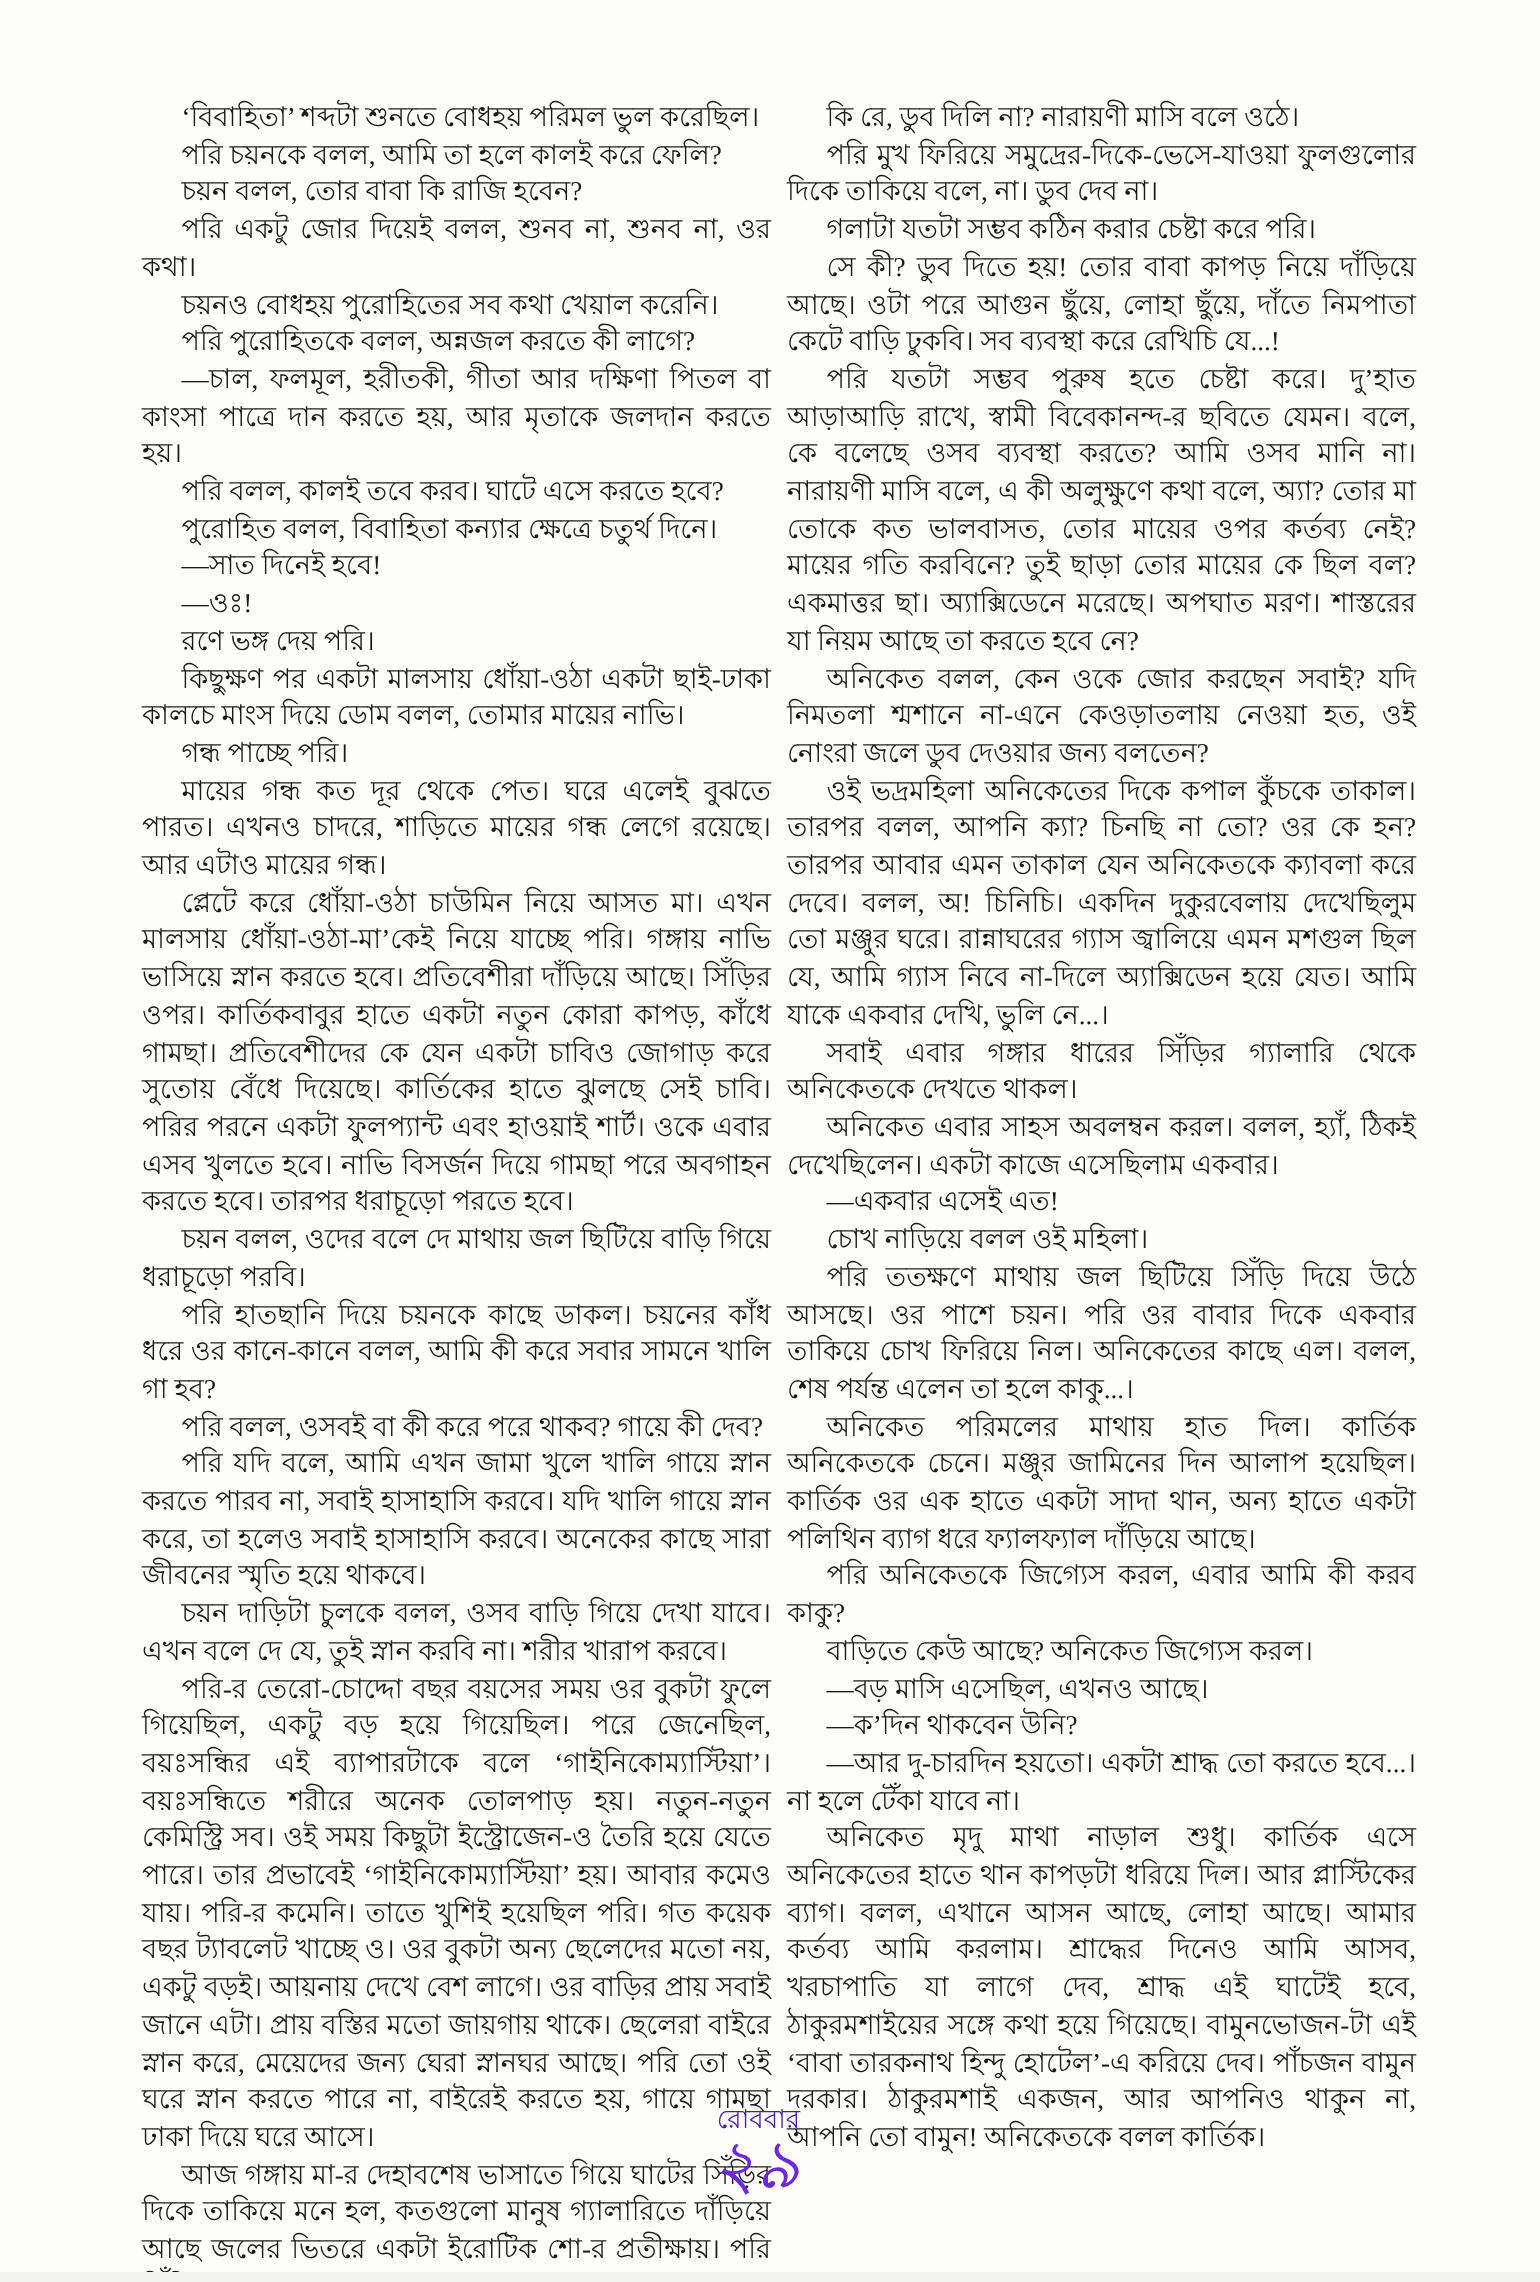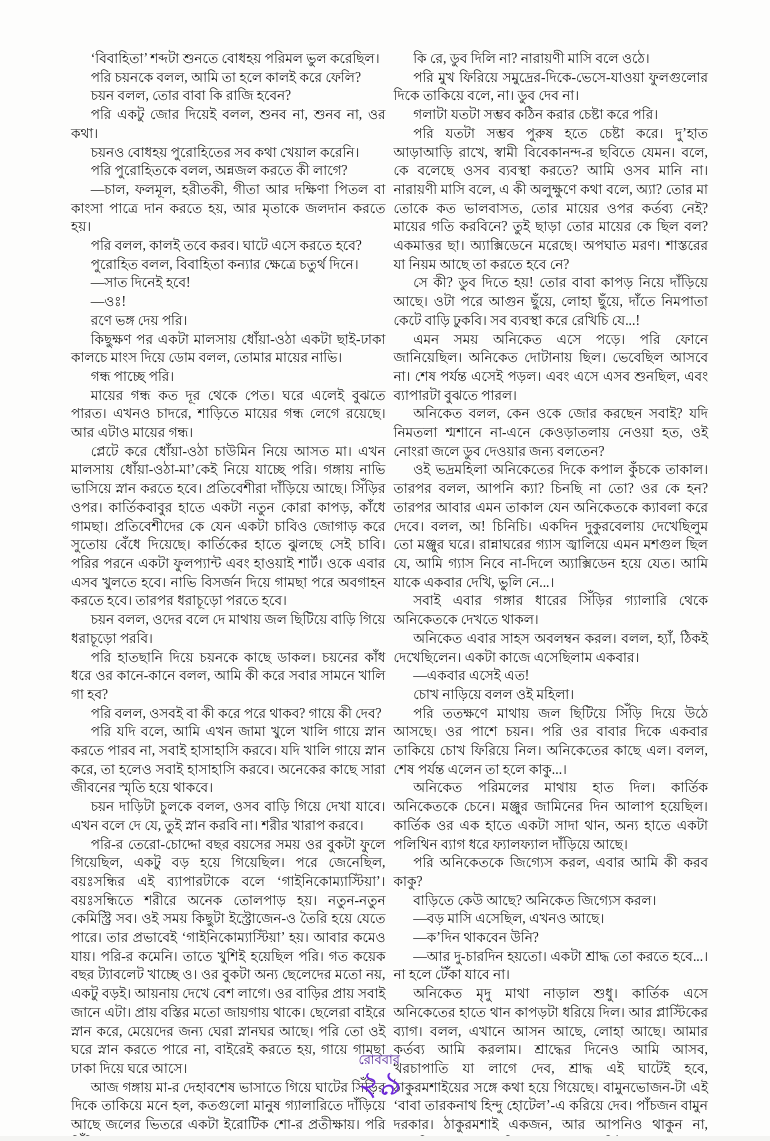--- a/index.html
+++ b/index.html
@@ -85,23 +85,22 @@
         <p>পরি বলল, ওসবই বা কী করে পরে থাকব? গায়ে কী দেব?</p>
         <p>পরি যদি বলে, আমি এখন জামা খুলে খালি গায়ে স্নান করতে পারব না, সবাই হাসাহাসি করবে। যদি খালি গায়ে স্নান করে, তা হলেও সবাই হাসাহাসি করবে। অনেকের কাছে সারা জীবনের স্মৃতি হয়ে থাকবে।</p>
         <p>চয়ন দাড়িটা চুলকে বলল, ওসব বাড়ি গিয়ে দেখা যাবে। এখন বলে দে যে, তুই স্নান করবি না। শরীর খারাপ করবে।</p>
         <p>পরি-র তেরো-চোদ্দো বছর বয়সের সময় ওর বুকটা ফুলে গিয়েছিল, একটু বড় হয়ে গিয়েছিল। পরে জেনেছিল, বয়ঃসন্ধির এই ব্যাপারটাকে বলে ‘গাইনিকোম্যাস্টিয়া’। বয়ঃসন্ধিতে শরীরে অনেক তোলপাড় হয়। নতুন-নতুন কেমিস্ট্রি সব। ওই সময় কিছুটা ইস্ট্রোজেন-ও তৈরি হয়ে যেতে পারে। তার প্রভাবেই ‘গাইনিকোম্যাস্টিয়া’ হয়। আবার কমেও যায়। পরি-র কমেনি। তাতে খুশিই হয়েছিল পরি। গত কয়েক বছর ট্যাবলেট খাচ্ছে ও। ওর বুকটা অন্য ছেলেদের মতো নয়, একটু বড়ই। আয়নায় দেখে বেশ লাগে। ওর বাড়ির প্রায় সবাই জানে এটা। প্রায় বস্তির মতো জায়গায় থাকে। ছেলেরা বাইরে স্নান করে, মেয়েদের জন্য ঘেরা স্নানঘর আছে। পরি তো ওই ঘরে স্নান করতে পারে না, বাইরেই করতে হয়, গায়ে গামছা ঢাকা দিয়ে ঘরে আসে।</p>
         <p>আজ গঙ্গায় মা-র দেহাবশেষ ভাসাতে গিয়ে ঘাটের সিঁড়ির দিকে তাকিয়ে মনে হল, কতগুলো মানুষ গ্যালারিতে দাঁড়িয়ে আছে জলের ভিতরে একটা ইরোটিক শো-র প্রতীক্ষায়। পরি সিঁড়ি বেয়ে সোজা ওপরে চলে আসে।</p>
       </div>
     <div class="column">
         <p>কি রে, ডুব দিলি না? নারায়ণী মাসি বলে ওঠে।</p>
         <p>পরি মুখ ফিরিয়ে সমুদ্রের-দিকে-ভেসে-যাওয়া ফুলগুলোর দিকে তাকিয়ে বলে, না। ডুব দেব না।</p>
         <p>গলাটা যতটা সম্ভব কঠিন করার চেষ্টা করে পরি।</p>
+        <p>সে কী? ডুব দিতে হয়! তোর বাবা কাপড় নিয়ে দাঁড়িয়ে আছে। ওটা পরে আগুন ছুঁয়ে, লোহা ছুঁয়ে, দাঁতে নিমপাতা কেটে বাড়ি ঢুকবি। সব ব্যবস্থা করে রেখিচি যে...!</p>
         <p>পরি যতটা সম্ভব পুরুষ হতে চেষ্টা করে। দু’হাত আড়াআড়ি রাখে, স্বামী বিবেকানন্দ-র ছবিতে যেমন। বলে, কে বলেছে ওসব ব্যবস্থা করতে? আমি ওসব মানি না। নারায়ণী মাসি বলে, এ কী অলুক্ষুণে কথা বলে, অ্যা? তোর মা তোকে কত ভালবাসত, তোর মায়ের ওপর কর্তব্য নেই? মায়ের গতি করবিনে? তুই ছাড়া তোর মায়ের কে ছিল বল? একমাত্তর ছা। অ্যাক্সিডেনে মরেছে। অপঘাত মরণ। শাস্তরের যা নিয়ম আছে তা করতে হবে নে?</p>
-        <p>সে কী? ডুব দিতে হয়! তোর বাবা কাপড় নিয়ে দাঁড়িয়ে আছে। ওটা পরে আগুন ছুঁয়ে, লোহা ছুঁয়ে, দাঁতে নিমপাতা কেটে বাড়ি ঢুকবি। সব ব্যবস্থা করে রেখিচি যে...!</p>
-        <p>এমন সময় অনিকেত এসে পড়ে। পরি ফোনে জানিয়েছিল। অনিকেত দোটানায় ছিল। ভেবেছিল আসবে না। শেষ পর্যন্ত এসেই পড়ল। এবং এসে এসব শুনছিল, এবং ব্যাপারটা বুঝতে পারল।</p>
         <p>অনিকেত বলল, কেন ওকে জোর করছেন সবাই? যদি নিমতলা শ্মশানে না-এনে কেওড়াতলায় নেওয়া হত, ওই নোংরা জলে ডুব দেওয়ার জন্য বলতেন?</p>
         <p>ওই ভদ্রমহিলা অনিকেতের দিকে কপাল কুঁচকে তাকাল। তারপর বলল, আপনি ক্যা? চিনছি না তো? ওর কে হন? তারপর আবার এমন তাকাল যেন অনিকেতকে ক্যাবলা করে দেবে। বলল, অ! চিনিচি। একদিন দুকুরবেলায় দেখেছিলুম তো মঞ্জুর ঘরে। রান্নাঘরের গ্যাস জ্বালিয়ে এমন মশগুল ছিল যে, আমি গ্যাস নিবে না-দিলে অ্যাক্সিডেন হয়ে যেত। আমি যাকে একবার দেখি, ভুলি নে...।</p>
         <p>সবাই এবার গঙ্গার ধারের সিঁড়ির গ্যালারি থেকে অনিকেতকে দেখতে থাকল।</p>
         <p>অনিকেত এবার সাহস অবলম্বন করল। বলল, হ্যাঁ, ঠিকই দেখেছিলেন। একটা কাজে এসেছিলাম একবার।</p>
         <p>—একবার এসেই এত!</p>
         <p>চোখ নাড়িয়ে বলল ওই মহিলা।</p>
         <p>পরি ততক্ষণে মাথায় জল ছিটিয়ে সিঁড়ি দিয়ে উঠে আসছে। ওর পাশে চয়ন। পরি ওর বাবার দিকে একবার তাকিয়ে চোখ ফিরিয়ে নিল। অনিকেতের কাছে এল। বলল, শেষ পর্যন্ত এলেন তা হলে কাকু...।</p>
         <p>অনিকেত পরিমলের মাথায় হাত দিল। কার্তিক অনিকেতকে চেনে। মঞ্জুর জামিনের দিন আলাপ হয়েছিল। কার্তিক ওর এক হাতে একটা সাদা থান, অন্য হাতে একটা পলিথিন ব্যাগ ধরে ফ্যালফ্যাল দাঁড়িয়ে আছে।</p>
         <p>পরি অনিকেতকে জিগ্যেস করল, এবার আমি কী করব কাকু?</p>
         <p>বাড়িতে কেউ আছে? অনিকেত জিগ্যেস করল।</p>

